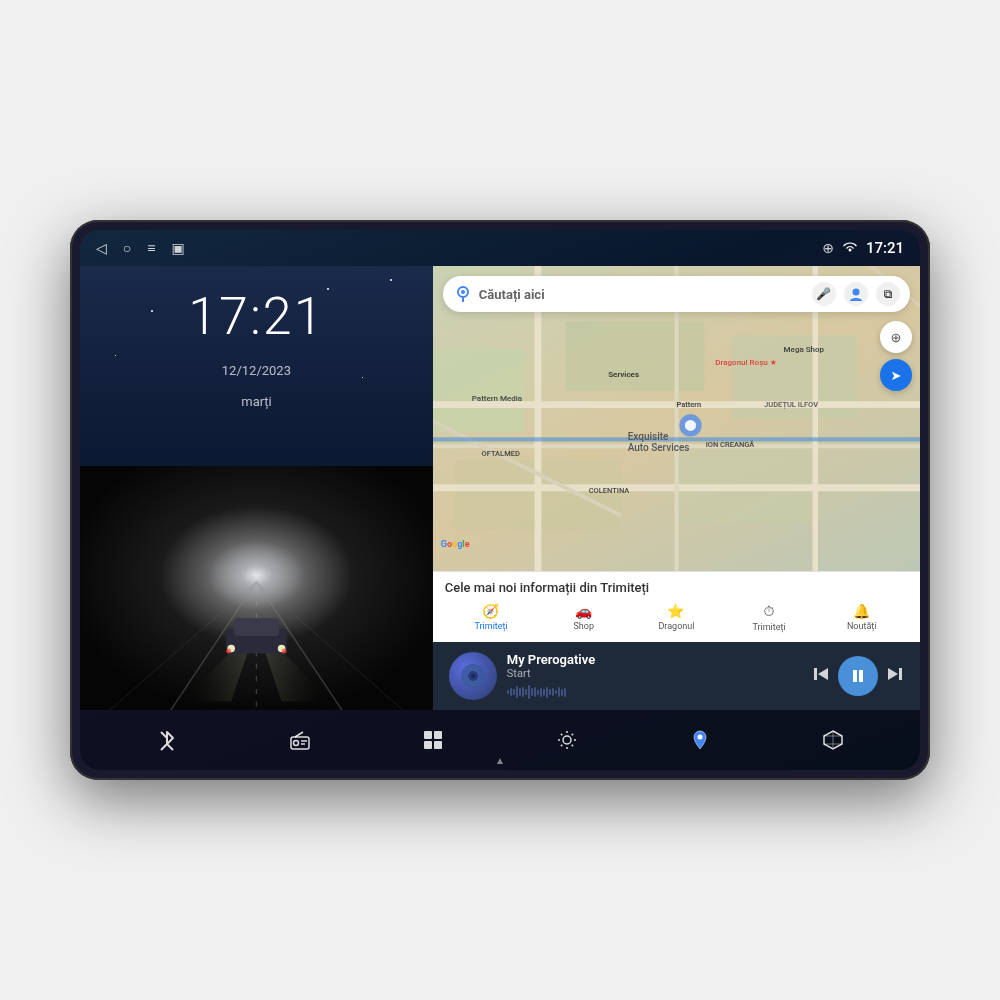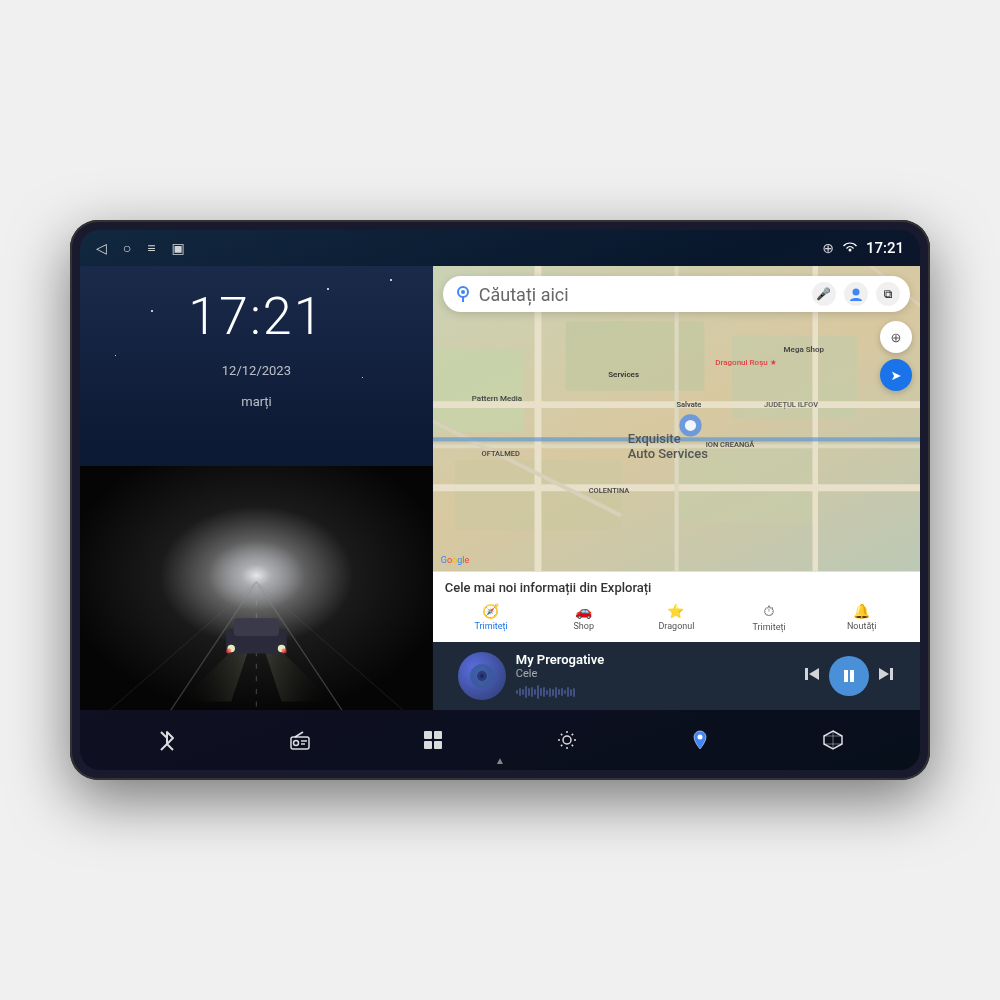--- a/index.html
+++ b/index.html
@@ -155,22 +155,23 @@
     }
 
     .map-search-icon {
       width: 20px;
       height: 20px;
       margin-right: 6px;
     }
 
     .map-search-text {
       flex: 1;
-      font-size: 18px;
+      font-size: 13px;
       color: #666;
+      font-weight: bold;
     }
 
     .map-search-actions {
       display: flex;
       gap: 8px;
       align-items: center;
     }
 
     .map-btn {
       width: 24px;
@@ -211,24 +212,24 @@
       font-size: 14px;
     }
 
     .map-control-btn.blue {
       background: #1a73e8;
       color: white;
     }
 
     .google-logo {
       position: absolute;
-      bottom: 6px;
+      bottom: 22px;
       left: 8px;
       font-size: 9px;
-      font-weight: normal;
+      font-weight: bold;
     }
     .google-logo span:nth-child(1) { color: #4285F4; }
     .google-logo span:nth-child(2) { color: #EA4335; }
     .google-logo span:nth-child(3) { color: #FBBC05; }
     .google-logo span:nth-child(4) { color: #4285F4; }
     .google-logo span:nth-child(5) { color: #34A853; }
     .google-logo span:nth-child(6) { color: #EA4335; }
 
     
     .info-section {
@@ -264,21 +265,21 @@
       font-size: 14px;
     }
 
     .info-tab.active {
       color: #1a73e8;
     }
 
     
     .music-section {
       background: #1e2a3a;
-      padding: 10px 25px;
+      padding: 10px 16px;
       display: flex;
       align-items: center;
       gap: 10px;
     }
 
     .music-album-art {
       width: 48px;
       height: 48px;
       border-radius: 50%;
       background: radial-gradient(circle at 35% 35%, #5b6ee1, #2a3a6a);
@@ -516,22 +517,22 @@
 
             <line x1="0" y1="125" x2="480" y2="125" stroke="#4a90d9" stroke-width="3" opacity="0.6"></line>
 
             <circle cx="250" cy="115" r="8" fill="#4285f4" opacity="0.7"></circle>
             <circle cx="250" cy="115" r="4" fill="white" opacity="0.9"></circle>
           </svg>
 
           <span class="map-label" style="left:8%;top:42%;font-size:8px;color:#444">Pattern Media</span>
           <span class="map-label" style="left:36%;top:34%;font-size:8px;color:#333;font-weight:600">Services</span>
           <span class="map-label" style="left:58%;top:30%;font-size:8px;color:#d44">Dragonul Roșu ★</span>
-          <span class="map-label" style="left:50%;top:44%;font-size:7.5px;color:#444;font-weight:600">Salvate</span>
-          <span class="map-label" style="left:40%;top:54%;font-size:13px;color:#555">Exquisite<br>Auto Services</span>
+          <span class="map-label" style="left:50%;top:44%;font-size:7.5px;color:#444;font-weight:600">Pattern</span>
+          <span class="map-label" style="left:40%;top:54%;font-size:10px;color:#555">Exquisite<br>Auto Services</span>
           <span class="map-label" style="left:10%;top:60%;font-size:7.5px;color:#444">OFTALMED</span>
           <span class="map-label" style="left:56%;top:57%;font-size:7.5px;color:#444">ION CREANGĂ</span>
           <span class="map-label" style="left:68%;top:44%;font-size:7.5px;color:#555">JUDEȚUL ILFOV</span>
           <span class="map-label" style="left:32%;top:72%;font-size:7.5px;color:#444">COLENTINA</span>
           <span class="map-label" style="left:72%;top:26%;font-size:8px;color:#444;font-weight:600">Mega Shop</span>
 
           <div class="map-search-bar">
             <div class="map-search-icon">
               <svg width="20" height="20" viewBox="0 0 20 20">
                 <circle cx="10" cy="8" r="5" fill="none" stroke="#4285F4" stroke-width="2"></circle>
@@ -556,21 +557,21 @@
             <div class="map-control-btn" style="font-size:13px;color:#555">⊕</div>
             <div class="map-control-btn blue" style="font-size:13px">➤</div>
           </div>
 
           <div class="google-logo">
             <span>G</span><span>o</span><span>o</span><span>g</span><span>l</span><span>e</span>
           </div>
         </div>
 
         <div class="info-section">
-          <div class="info-title">Cele mai noi informații din Explorați</div>
+          <div class="info-title">Cele mai noi informații din Trimiteți</div>
           <div class="info-tabs">
             <div class="info-tab active">
               <span class="info-tab-icon">🧭</span>
               <span>Trimiteți</span>
             </div>
             <div class="info-tab">
               <span class="info-tab-icon">🚗</span>
               <span>Shop</span>
             </div>
             <div class="info-tab">
@@ -592,21 +593,21 @@
           <div class="music-album-art">
             <svg width="28" height="28" viewBox="0 0 28 28">
               <circle cx="14" cy="14" r="12" fill="#3a5a9a" opacity="0.8"></circle>
               <circle cx="14" cy="14" r="5" fill="#2a3a7a"></circle>
               <circle cx="14" cy="14" r="2" fill="#1a2a5a"></circle>
               <path d="M14 5 Q18 8 20 14 Q18 20 14 23 Q10 20 8 14 Q10 8 14 5Z" fill="none" stroke="#5a7acc" stroke-width="0.5" opacity="0.5"></path>
             </svg>
           </div>
           <div class="music-info">
             <div class="music-title">My Prerogative</div>
-            <div class="music-artist">Cele</div>
+            <div class="music-artist">Start</div>
             <div class="music-waveform">
               <div class="waveform-bar" style="height:4px"></div>
               <div class="waveform-bar" style="height:8px"></div>
               <div class="waveform-bar" style="height:6px"></div>
               <div class="waveform-bar" style="height:12px"></div>
               <div class="waveform-bar" style="height:8px"></div>
               <div class="waveform-bar" style="height:10px"></div>
               <div class="waveform-bar" style="height:6px"></div>
               <div class="waveform-bar" style="height:14px"></div>
               <div class="waveform-bar" style="height:8px"></div>

